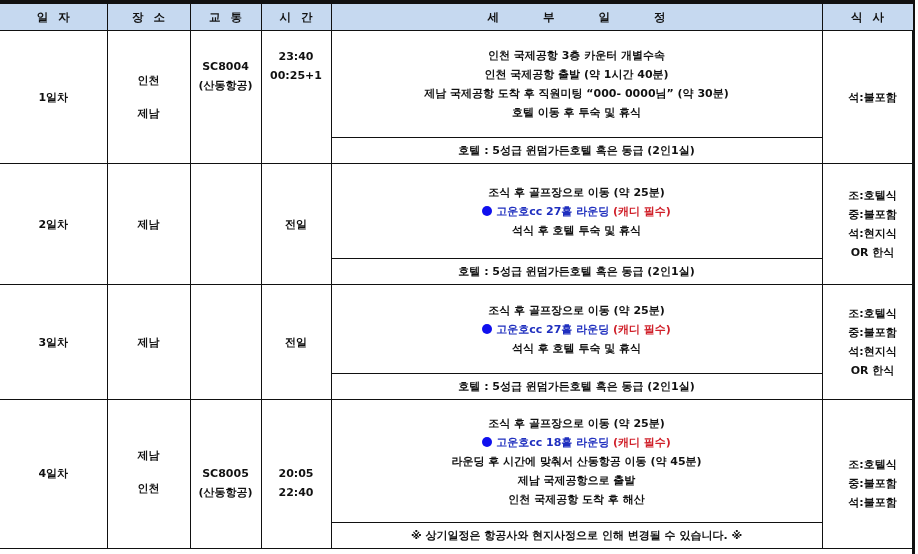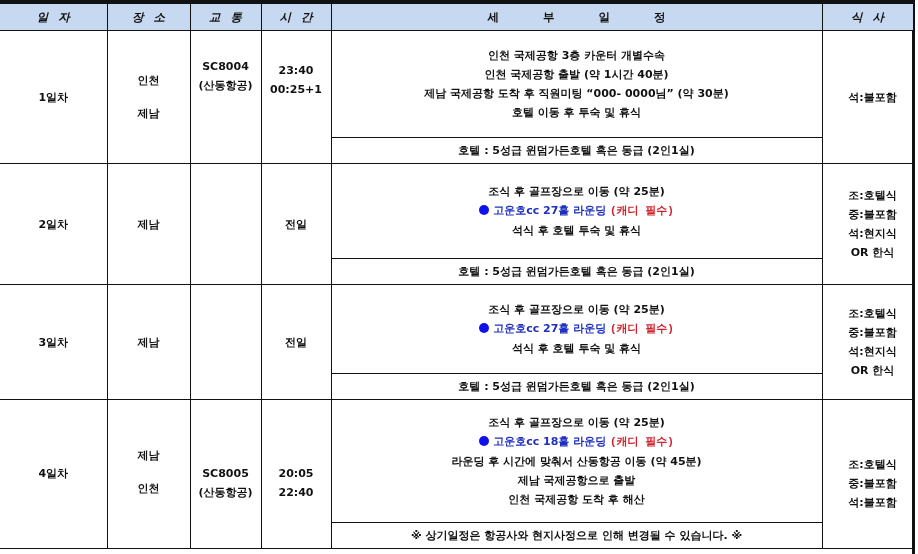--- a/index.html
+++ b/index.html
@@ -11,28 +11,28 @@
       position: absolute; left: 0; top: 3px;
       width: 913px; border-collapse: collapse; table-layout: fixed;
       font-size: 11px; color: #111; font-weight: bold;
     }
     table.sched td, table.sched th {
       border: 1px solid #111; padding: 0; vertical-align: middle; text-align: center;
       line-height: 19px;
     }
     table.sched td:first-child, table.sched th:first-child { border-left: none; }
     th.hd { background: #c6d9f0; height: 26px; font-size: 11.5px; letter-spacing: 0; }
-    .hd-spaced { word-spacing: 6px; font-style: italic; }
+    .hd-spaced { word-spacing: 6px; }
     .hd-wide { word-spacing: 40px; margin-top: 31px; }
     td.detail { text-align: left; padding-left: 10px; vertical-align: middle; }
     td.hotel { text-align: left; padding-left: 3px; height: 25px; line-height: 25px; margin-top: 12px; }
     td.footer { text-align: center; height: 25px; line-height: 25px; }
     .line { display: block; white-space: nowrap; }
     .blue { color: #1f2fbf; }
-    .red { color: #d0202a; font-family: Liberation Mono, monospace; }
+    .red { color: #d0202a; }
     .dot { display: inline-block; width: 10px; height: 10px; border-radius: 50%; background: #1010ee; vertical-align: -1px; margin-right: 4px; }
     .place-stack .line { line-height: 19px; }
     .gap { display: block; height: 14px; }
     .meal .line { line-height: 19px; padding-left: 10px; }
   </style>
 </head>
 <body>
 
 <div class="wrap">
   <div class="topbar"></div>
@@ -63,21 +63,21 @@
         <td rowspan="2">1일차</td>
         <td rowspan="2" class="place-stack">
           <span class="line">인천</span>
           <span class="gap"></span>
           <span class="line">제남</span>
         </td>
         <td rowspan="2" style="vertical-align:top;padding-top:26px;">
           <span class="line">SC8004</span>
           <span class="line">(산동항공)</span>
         </td>
-        <td rowspan="2" style="vertical-align:top;padding-top:30px;">
+        <td rowspan="2" style="vertical-align:top;padding-top:16px;">
           <span class="line">23:40</span>
           <span class="line">00:25+1</span>
         </td>
         <td class="detail" style="height:106px;">
           <span class="line">인천 국제공항 3층 카운터 개별수속</span>
           <span class="line">인천 국제공항 출발 (약 1시간 40분)</span>
           <span class="line">제남 국제공항 도착 후 직원미팅 “000- 0000님” (약 30분)</span>
           <span class="line">호텔 이동 후 투숙 및 휴식</span>
         </td>
         <td rowspan="2" class="meal">

